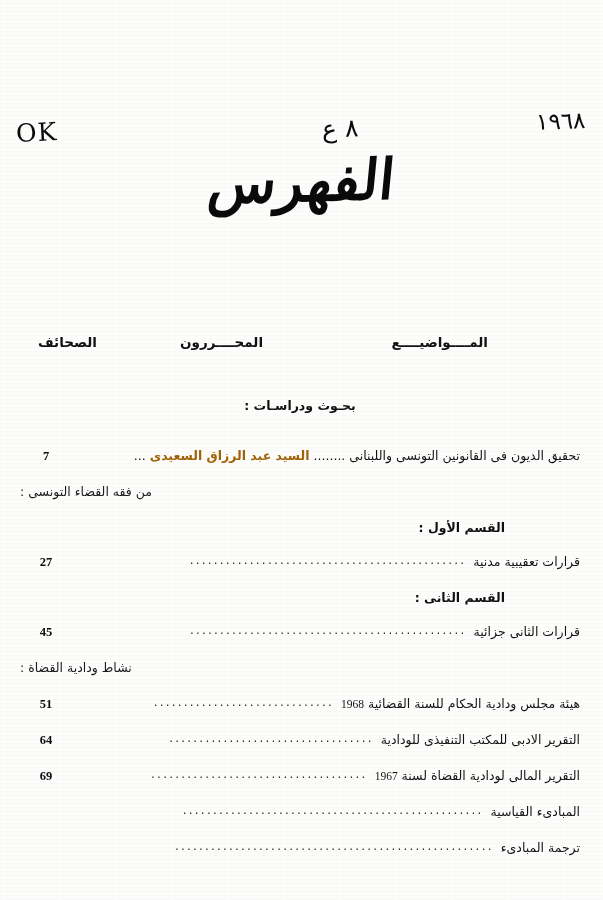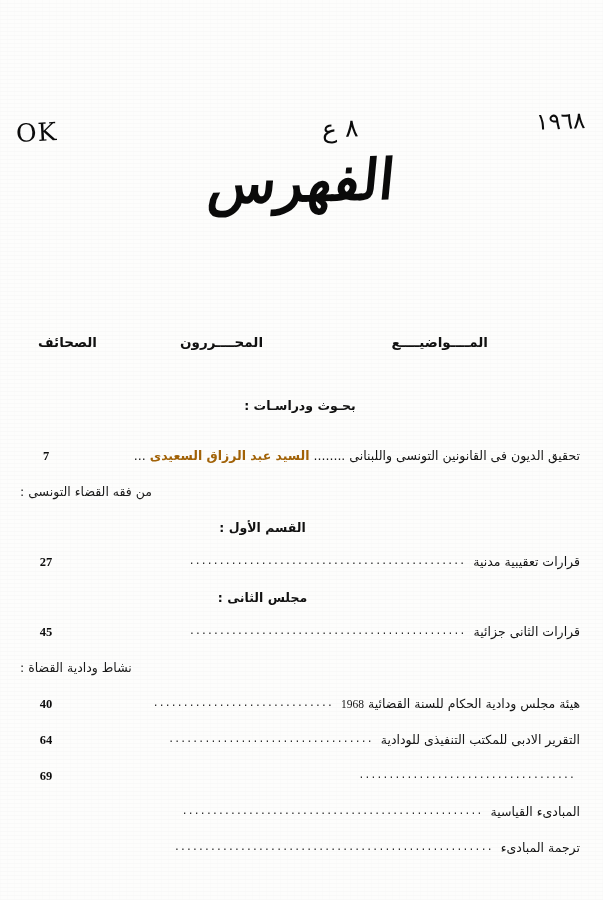--- a/index.html
+++ b/index.html
@@ -157,21 +157,21 @@
     text-align: left;
     padding-right: 42px;
     margin-bottom: 14px;
     margin-top: 6px;
     color: #1b1b1b;
   }
 
   
   .row.part {
     font-weight: 700;
-    text-align: center;
+    text-align: right;
     padding-right: 78px;
     margin-bottom: 12px;
     margin-top: 14px;
   }
 
   
   .row.entry {
     display: flex;
     align-items: baseline;
     margin-bottom: 14px;
@@ -247,38 +247,39 @@
         <span class="leader"></span>
         <span class="pagenum">7</span>
       </div>
       <div class="row subsection"><span class="label">من فقه القضاء التونسى :</span></div>
       <div class="row part"><span class="label">القسم الأول :</span></div>
       <div class="row entry">
         <span class="subject">قرارات تعقيبية مدنية</span>
         <span class="leader">..............................................</span>
         <span class="pagenum">27</span>
       </div>
-      <div class="row part"><span class="label">مجلس الثانى :</span></div>
+      <div class="row part"><span class="label">القسم الثانى :</span></div>
       <div class="row entry">
         <span class="subject">قرارات الثانى جزائية</span>
         <span class="leader">..............................................</span>
         <span class="pagenum">45</span>
       </div>
       <div class="row subsection"><span class="label">نشاط ودادية القضاة :</span></div>
       <div class="row entry">
         <span class="subject">هيئة مجلس ودادية الحكام للسنة القضائية <span class="lat">1968</span></span>
         <span class="leader">..............................</span>
-        <span class="pagenum">40</span>
+        <span class="pagenum">51</span>
       </div>
       <div class="row entry">
         <span class="subject">التقرير الادبى للمكتب التنفيذى للودادية</span>
         <span class="leader">..................................</span>
         <span class="pagenum">64</span>
       </div>
       <div class="row entry">
+        <span class="subject">التقرير المالى لودادية القضاة لسنة <span class="lat">1967</span></span>
         <span class="leader">....................................</span>
         <span class="pagenum">69</span>
       </div>
       <div class="row entry">
         <span class="subject">المبادىء القياسية</span>
         <span class="leader">..................................................</span>
         <span class="pagenum"></span>
       </div>
       <div class="row entry">
         <span class="subject">ترجمة المبادىء</span>

